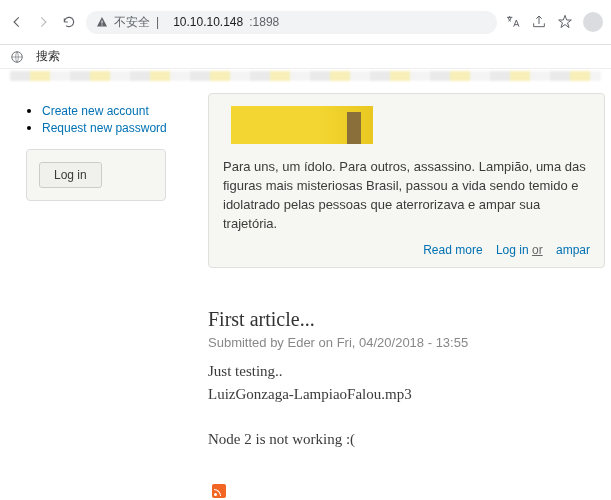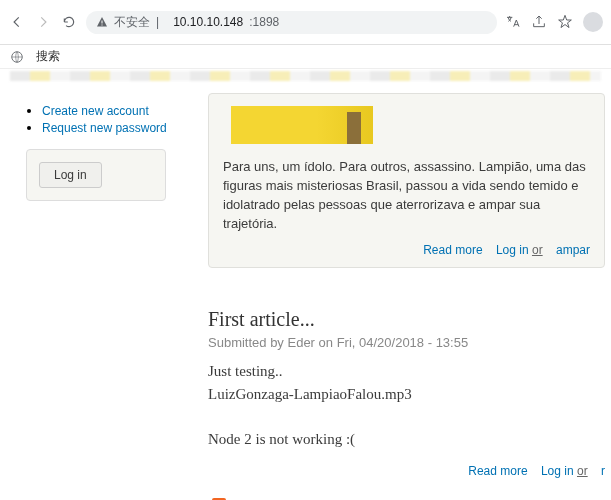--- a/index.html
+++ b/index.html
@@ -132,26 +132,20 @@
 
     <div class="article2">
       <h2>First article...</h2>
       <div class="submitted">Submitted by Eder on Fri, 04/20/2018 - 13:55</div>
       <div class="body2">
         <div>Just testing..</div>
         <div>LuizGonzaga-LampiaoFalou.mp3</div>
         <br>
         <div>Node 2 is not working :(</div>
       </div>
-      <div class="art-links">
-        <a href="#">Read more</a>
-        <a href="#">Log in</a>
-        <span class="or">or</span>
-        <a href="#">r</a>
-      </div>
     </div>
 
     <a href="#" class="rss"></a>
   </div>
 </div>
 
 <div class="footer-space"></div>
 
 <div class="footer">
   

